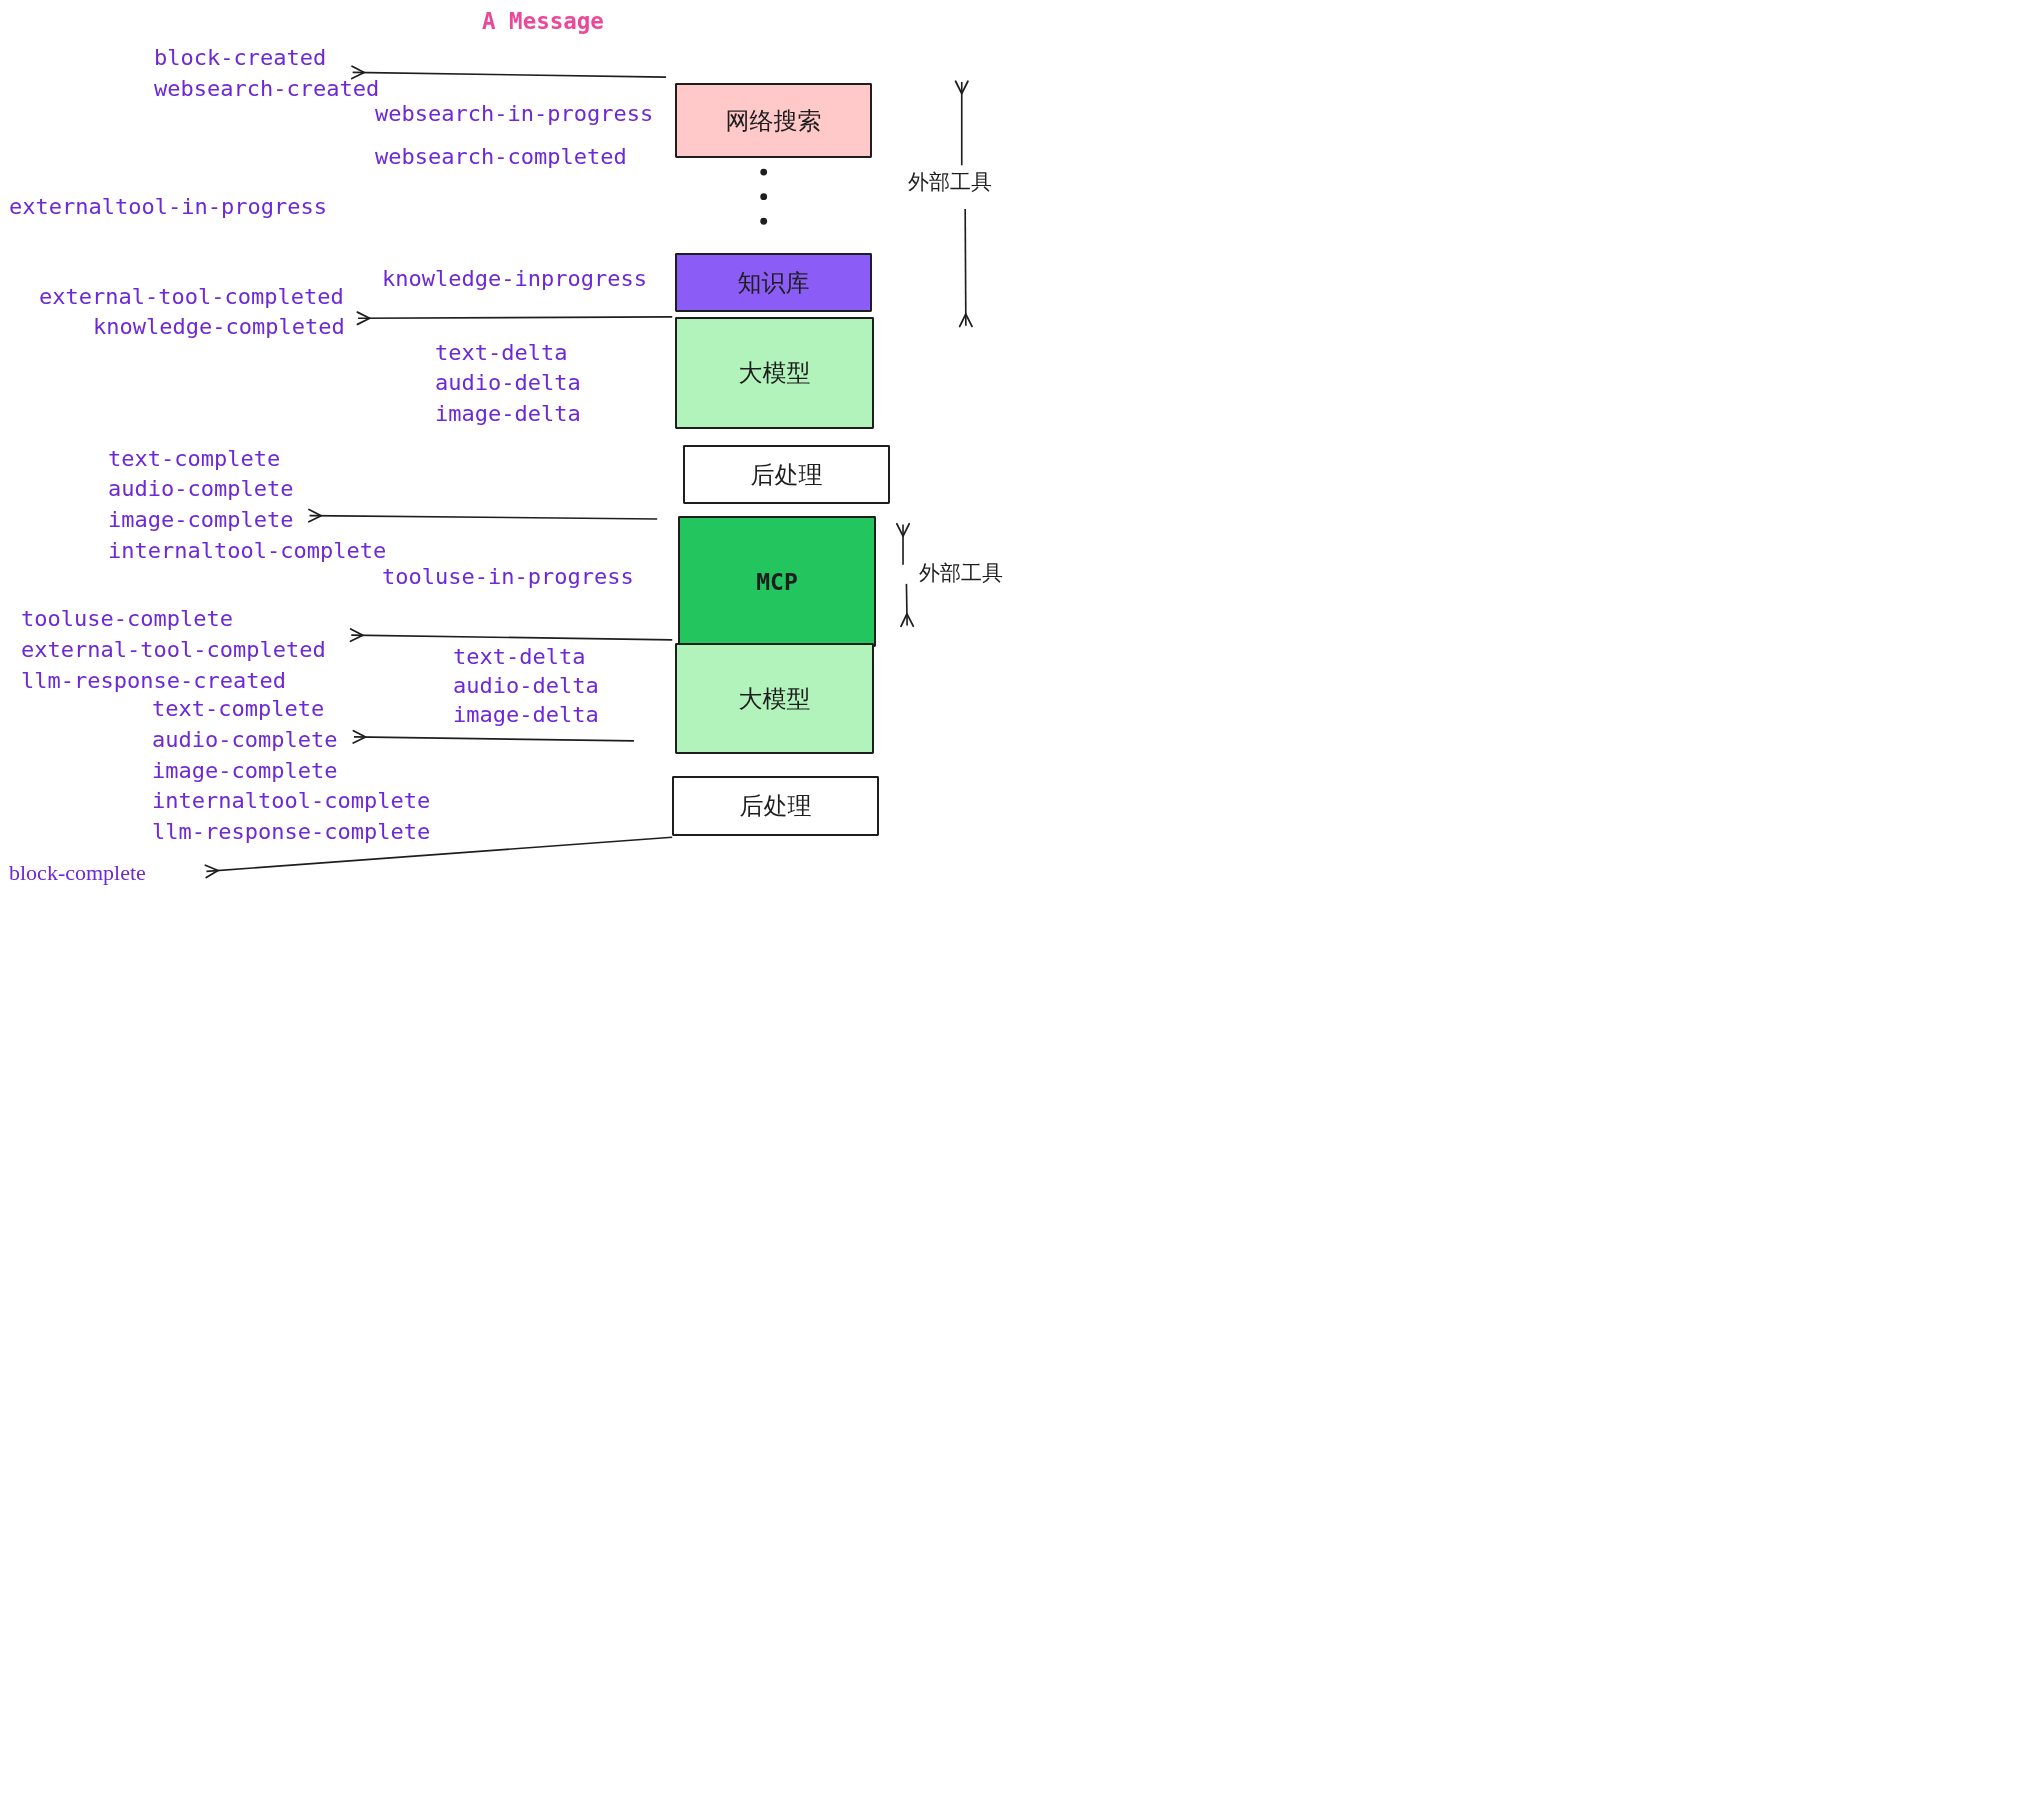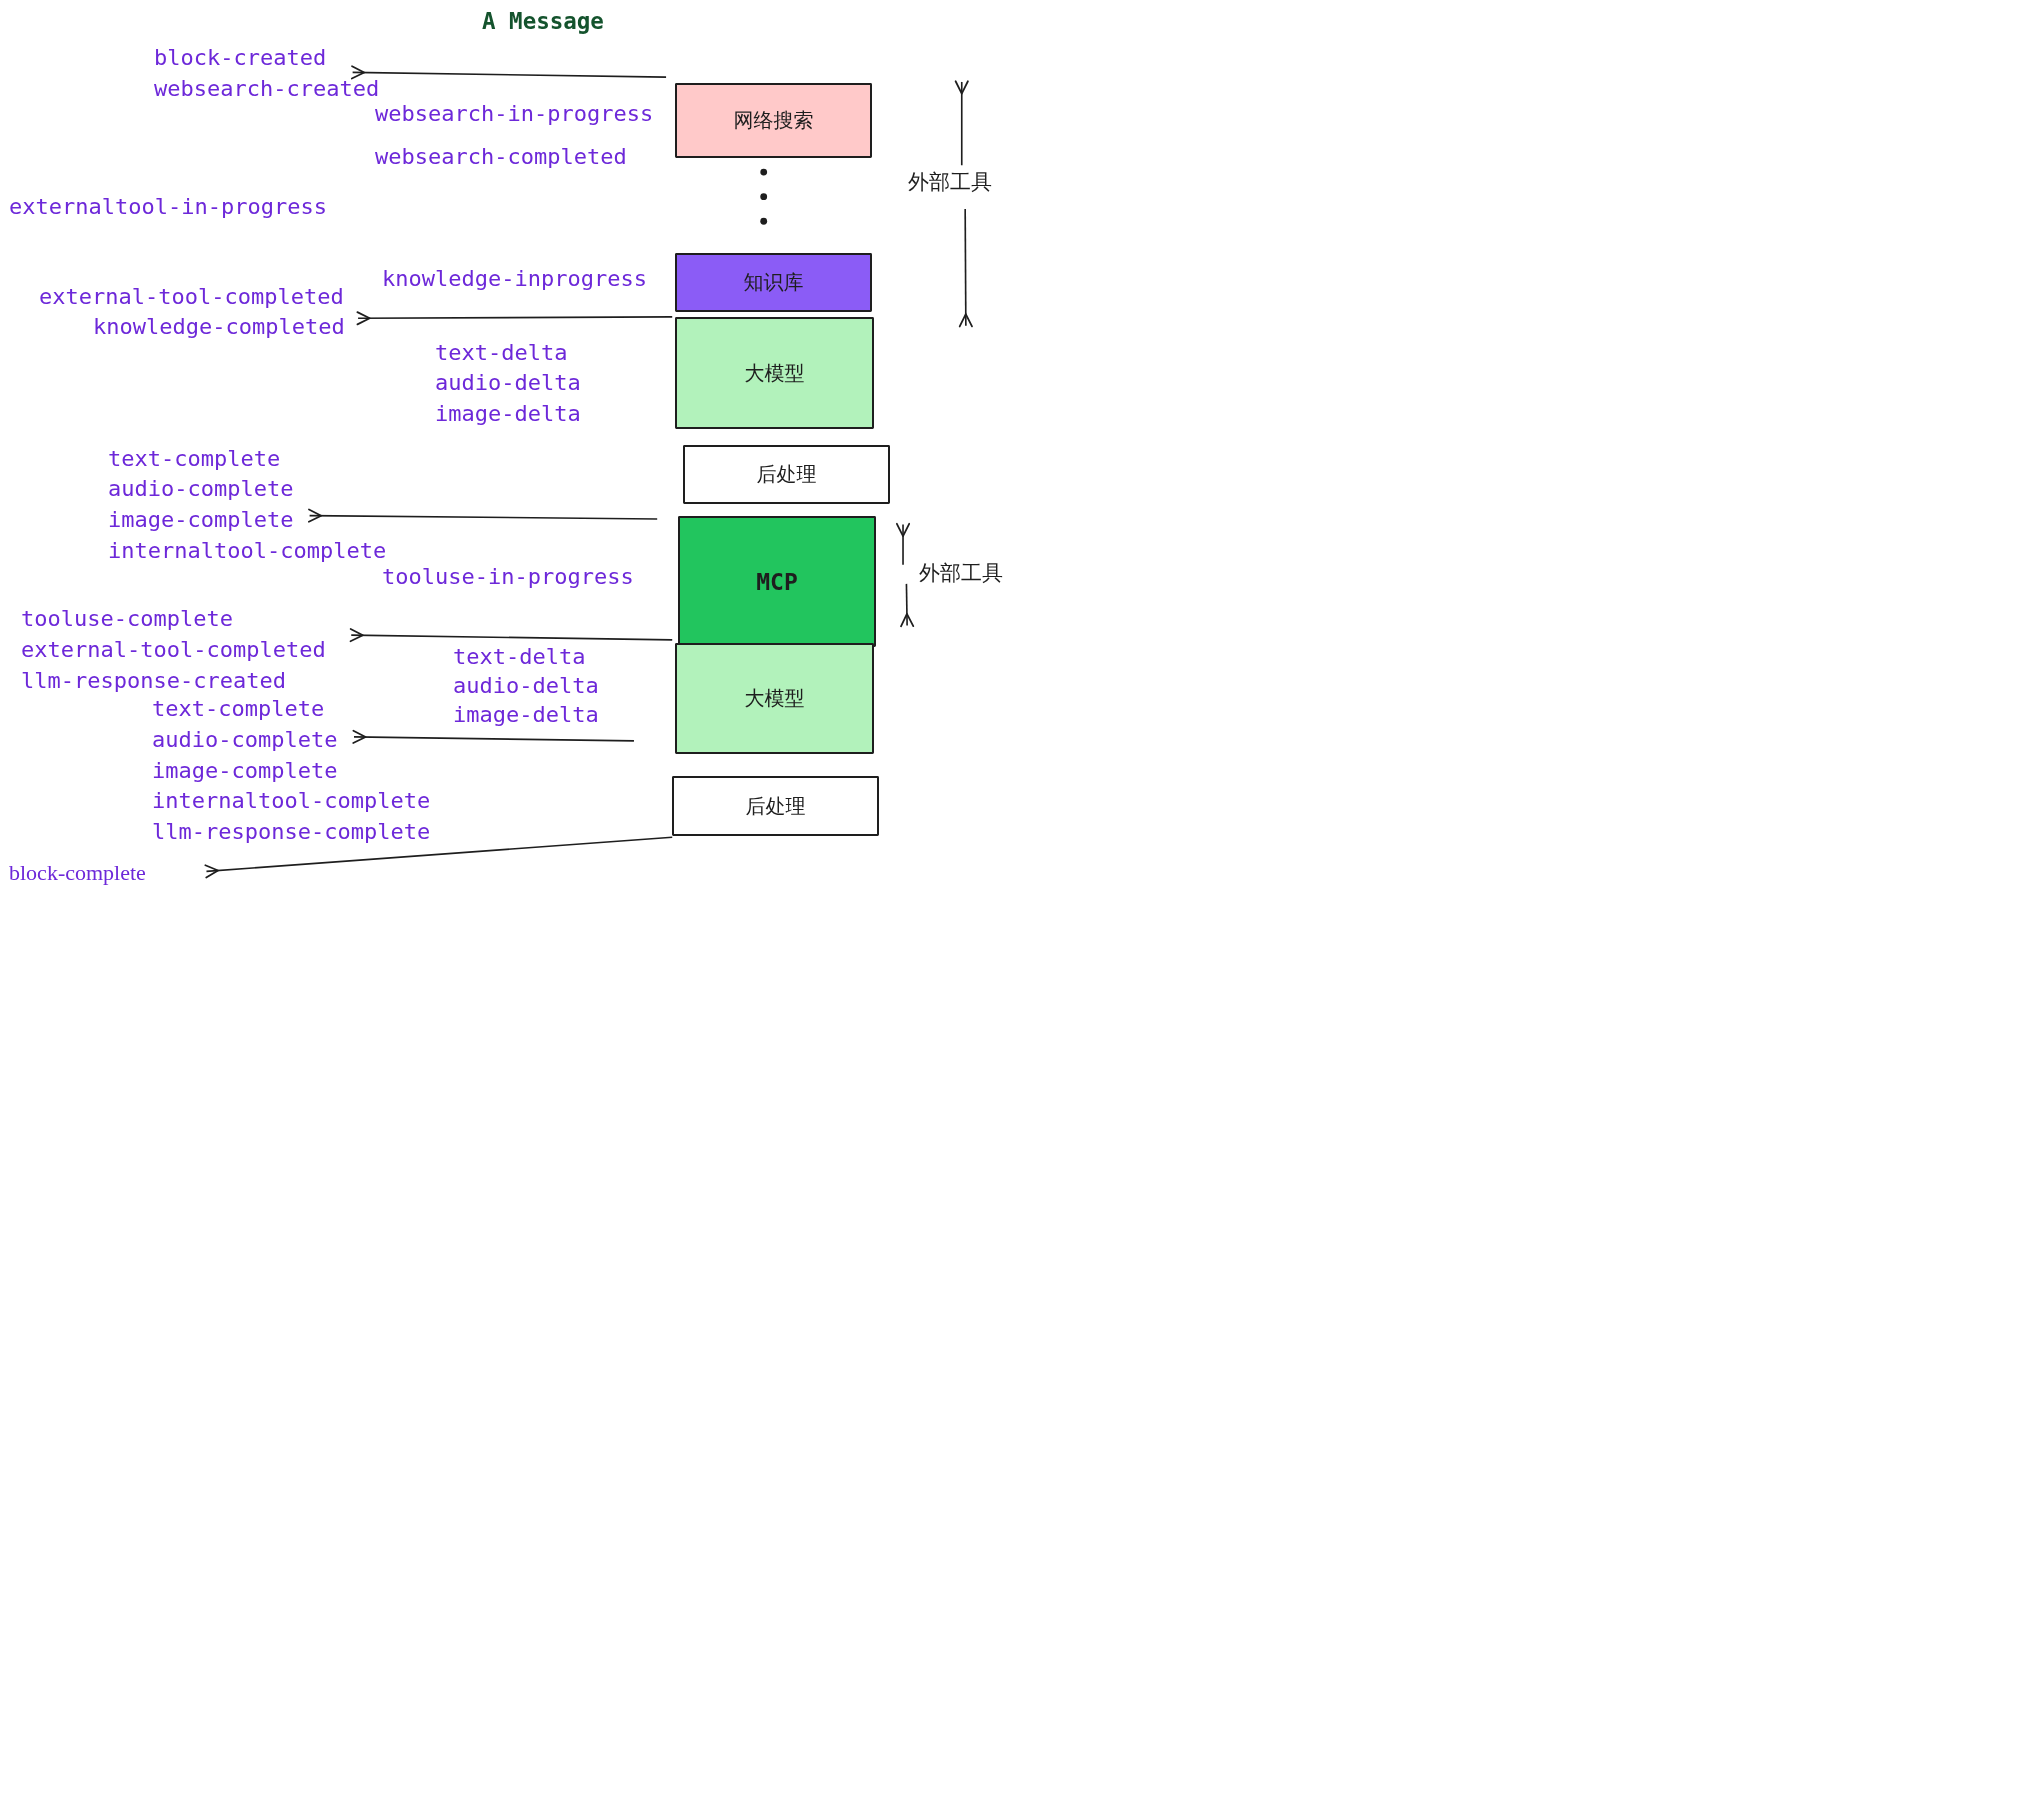--- a/index.html
+++ b/index.html
@@ -22,21 +22,21 @@
     line-height: 27px;
     color: #6d28d9;
     white-space: nowrap;
     letter-spacing: 0px;
   }
   .title {
     position: absolute;
     font-family: "DejaVu Sans Mono", monospace;
     font-size: 22.5px;
     font-weight: bold;
-    color: #14532d;
+    color: #ec4899;
     white-space: nowrap;
   }
   .cjk {
     position: absolute;
     font-family: "DejaVu Sans", sans-serif;
     font-size: 21px;
     font-weight: 500;
     color: #1e1e1e;
     white-space: nowrap;
   }
@@ -44,21 +44,21 @@
     position: absolute;
     border: 2px solid #1e1e1e;
     border-radius: 1.4px;
     box-sizing: border-box;
     display: flex;
     align-items: center;
     justify-content: center;
   }
   .box .box-label {
     font-family: "DejaVu Sans", sans-serif;
-    font-size: 20px;
+    font-size: 24px;
     color: #1e1e1e;
     white-space: nowrap;
   }
   .box .box-label.mono {
     font-family: "DejaVu Sans Mono", monospace;
     font-weight: bold;
     font-size: 23px;
   }
   svg#wires {
     position: absolute;

